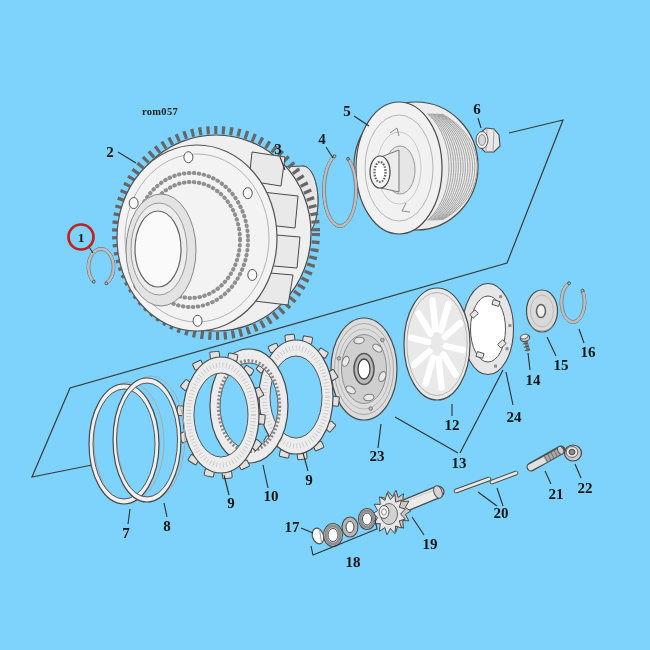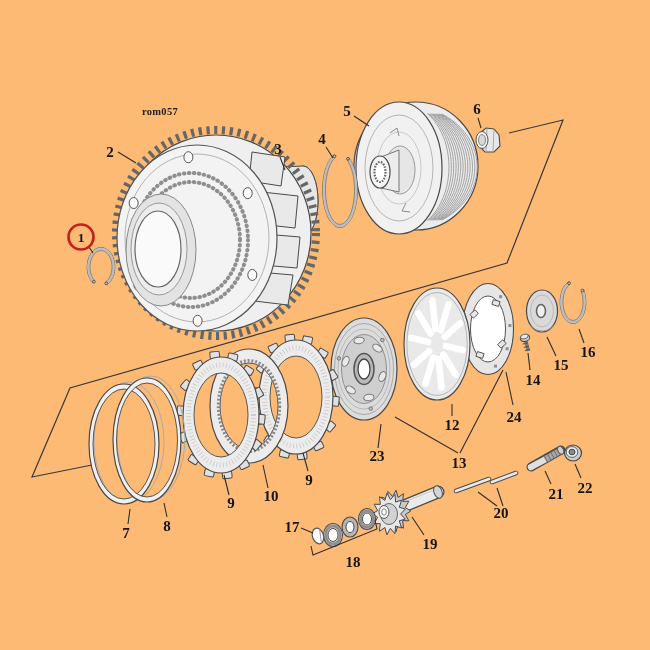--- a/index.html
+++ b/index.html
@@ -1,16 +1,16 @@
 <!DOCTYPE html>
 <html><head>
 <meta charset="utf-8">
 <style>
   html,body{margin:0;padding:0;background:#ffffff;}
-  #stage{position:relative;width:650px;height:650px;background:#fdba74;overflow:hidden;}
+  #stage{position:relative;width:650px;height:650px;background:#7dd3fc;overflow:hidden;}
   svg{position:absolute;left:0;top:0;}
   .lbl{font:700 15px "Liberation Serif", serif;fill:#141414;text-anchor:middle;}
   .lbl-sm{font:700 13.5px "Liberation Serif", serif;fill:#141414;text-anchor:middle;}
   .code{font:700 10.5px "Liberation Serif", serif;fill:#222;text-anchor:middle;letter-spacing:.3px;}
 </style>
 </head>
 <body>
 
 <div id="stage">
 <svg id="art" width="650" height="650" viewBox="0 0 650 650">

